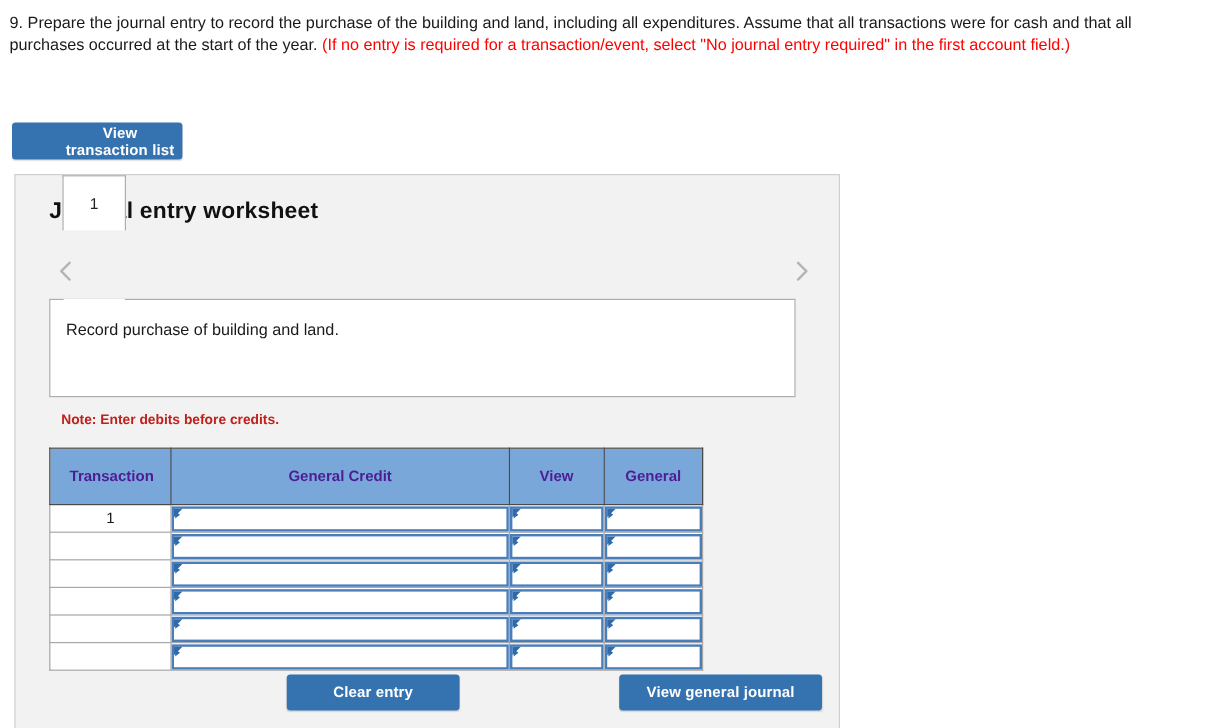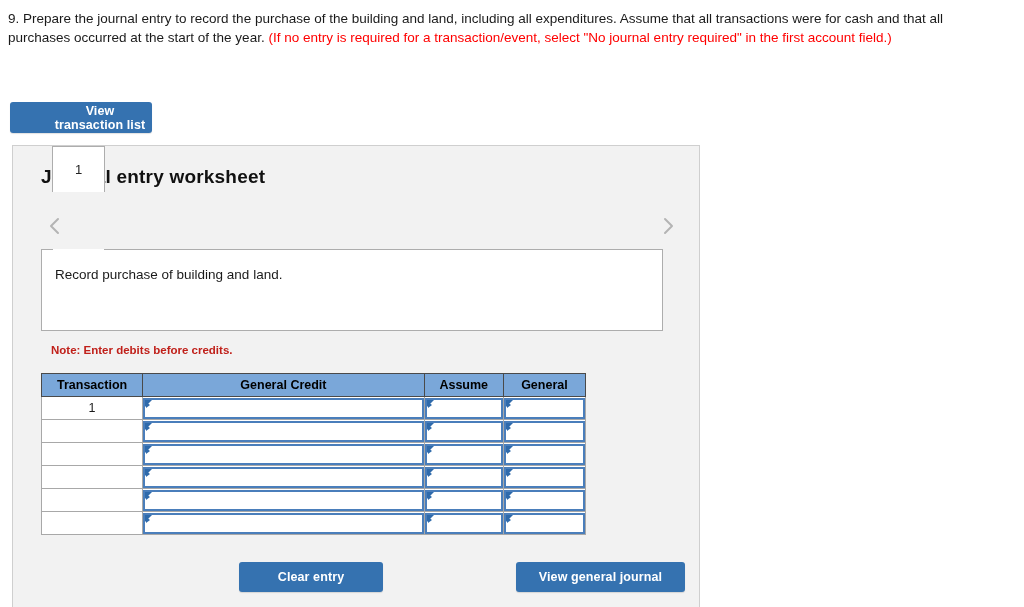--- a/index.html
+++ b/index.html
@@ -168,23 +168,23 @@
     width: 545px;
     border-collapse: collapse;
     table-layout: fixed;
   }
   .jtable th {
     background: #7aa7d9;
     border: 1px solid #4a4a4a;
     height: 17px;
     font-size: 12.5px;
     font-weight: bold;
-    color: #000000;
+    color: #4c1d95;
     text-align: center;
-    padding: 4px;
+    padding: 16px;
   }
   .jtable td {
     border: 1px solid #a8a8a8;
     height: 23px;
     padding: 0;
     background: #ffffff;
     vertical-align: middle;
   }
   .col-tx   { width: 101px; }
   .col-gj   { width: 281px; }
@@ -293,21 +293,21 @@
     <colgroup>
       <col class="col-tx">
         <col class="col-gj">
         <col class="col-deb">
         <col class="col-cred">
     </colgroup>
     <thead>
       <tr>
         <th>Transaction</th>
         <th>General Credit</th>
-        <th>Assume</th>
+        <th>View</th>
         <th>General</th>
       </tr>
     </thead>
     <tbody>
       <tr>
         <td class="tx-cell">1</td>
         <td class="pad-cell">
             <div class="cell-input"></div>
           </td>
         <td class="pad-cell">

